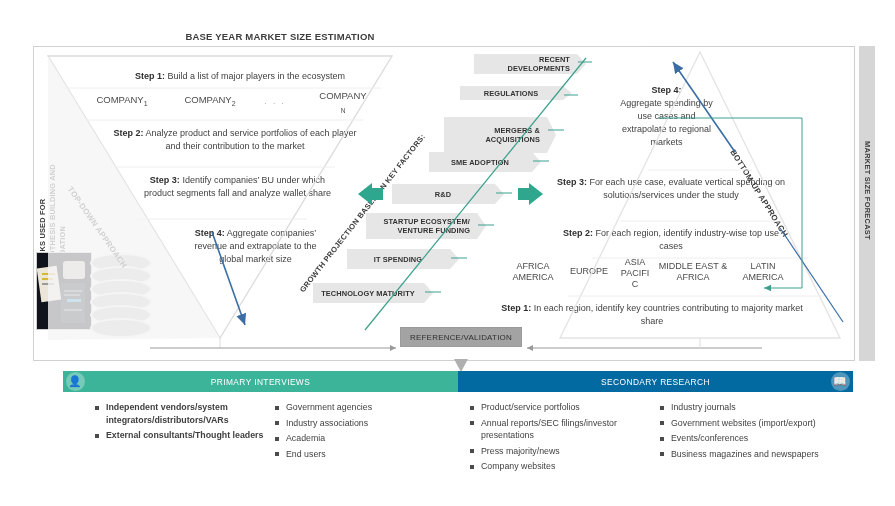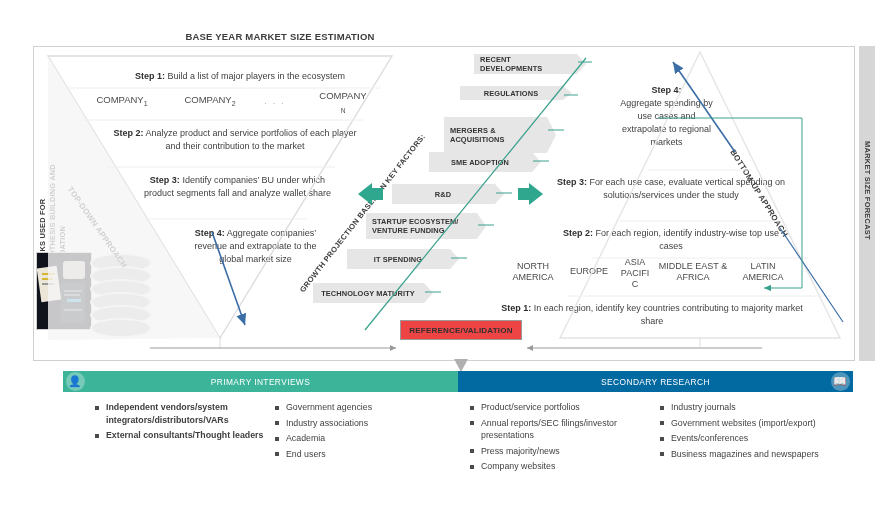--- a/index.html
+++ b/index.html
@@ -32,32 +32,32 @@
       transform:rotate(90deg);white-space:nowrap;}
   .steptxt{position:absolute;text-align:center;font-size:9px;line-height:13px;color:#3f3f3f;}
   .steptxt b{font-weight:bold;color:#2f2f2f;}
 
   
   .coin{position:absolute;width:62px;height:20px;border-radius:50%;background:#c6c6c6;
         border:2px solid #f4f4f4;box-sizing:border-box;}
 
   
   .chev{position:absolute;background:#e6e6e6;color:#333333;font-size:7.4px;font-weight:bold;
-        line-height:9px;display:flex;align-items:center;justify-content:center;text-align:left;
+        line-height:9px;display:flex;align-items:center;justify-content:center;text-align:right;
         padding:3px 16px 3px 6px;box-sizing:border-box;
         clip-path:polygon(0 0, calc(100% - 9px) 0, 100% 50%, calc(100% - 9px) 100%, 0 100%);
         letter-spacing:.1px;}
 
   
   .diaglabel{position:absolute;font-size:8px;font-weight:bold;color:#3d3d3d;white-space:nowrap;
              letter-spacing:.3px;}
 
   
-  #refbox{left:400px;top:320px;width:122px;height:20px;border:1px solid #9a9a9a;background:#ef4444;
-          display:flex;align-items:center;justify-content:center;font-size:8px;font-weight:bold;
+  #refbox{left:400px;top:327px;width:122px;height:20px;border:1px solid #9a9a9a;background:#a3a3a3;
+          display:flex;align-items:center;justify-content:center;font-size:8px;font-weight:normal;
           color:#303030;letter-spacing:.2px;box-sizing:border-box;}
 
   
   #primary-bar{left:63px;top:371px;width:395px;height:21px;background:#3cb49a;
        display:flex;align-items:center;justify-content:center;}
   #secondary-bar{left:458px;top:371px;width:395px;height:21px;background:#0369a1;
        display:flex;align-items:center;justify-content:center;}
   .barlabel{color:#ffffff;font-size:8.4px;font-weight:normal;letter-spacing:.4px;}
   .barbadge{position:absolute;width:19px;height:19px;border-radius:50%;
        background:rgba(255,255,255,.30);display:flex;align-items:center;justify-content:center;
@@ -160,21 +160,21 @@
 
   <div class="abs steptxt" style="left:556px;top:176px;width:230px;">
     <b>Step 3:</b><span> For each use case, evaluate vertical spending on solutions/services under the study</span>
   </div>
 
   <div class="abs steptxt" style="left:556px;top:227px;width:230px;">
     <b>Step 2:</b><span> For each region, identify industry-wise top use cases</span>
   </div>
 
   <div class="abs" style="left:505px;top:261px;width:315px;height:32px;">
-    <div class="abs" style="left:0px;top:0px;width:56px;text-align:center;font-size:9px;line-height:11px;color:#4a4a4a;">NORTH AMERICA</div>
+    <div class="abs" style="left:0px;top:0px;width:56px;text-align:center;font-size:9px;line-height:11px;color:#4a4a4a;">AFRICA AMERICA</div>
     <div class="abs" style="left:58px;top:5px;width:52px;text-align:center;font-size:9px;line-height:11px;color:#4a4a4a;">EUROPE</div>
     <div class="abs" style="left:112px;top:-4px;width:36px;text-align:center;font-size:9px;line-height:11px;color:#4a4a4a;">ASIA PACIFI C</div>
     <div class="abs" style="left:150px;top:0px;width:76px;text-align:center;font-size:9px;line-height:11px;color:#4a4a4a;">MIDDLE EAST &amp; AFRICA</div>
     <div class="abs" style="left:230px;top:0px;width:56px;text-align:center;font-size:9px;line-height:11px;color:#4a4a4a;">LATIN AMERICA</div>
   </div>
 
   <div class="abs steptxt" style="left:492px;top:302px;width:320px;">
     <b>Step 1:</b><span> In each region, identify key countries contributing to majority market share</span>
   </div>
 

